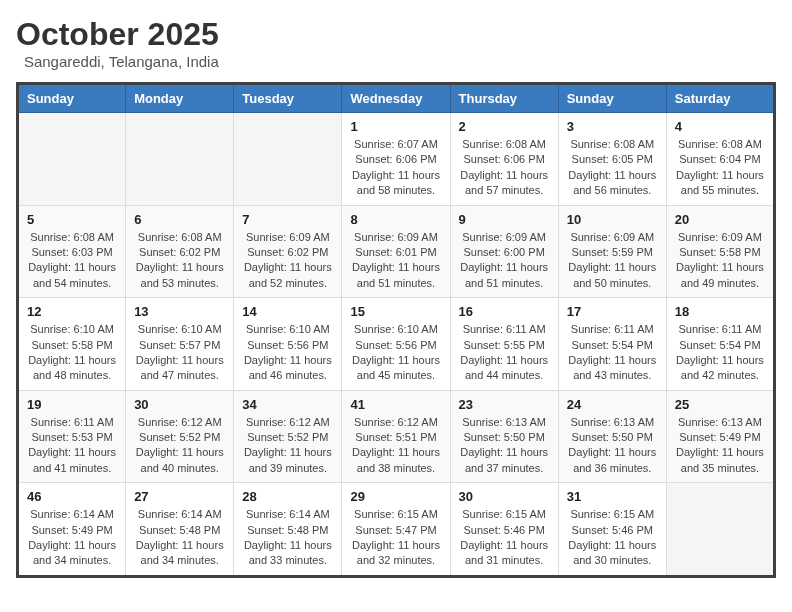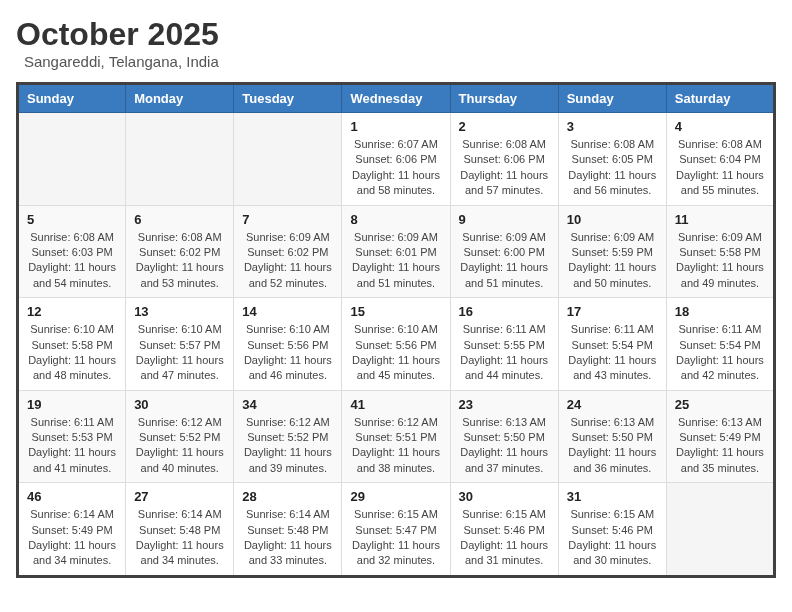--- a/index.html
+++ b/index.html
@@ -152,21 +152,21 @@
         </td>
         <td>
           <div class="day-number">9</div>
           <div class="day-info">Sunrise: 6:09 AM<br>Sunset: 6:00 PM<br>Daylight: 11 hours<br>and 51 minutes.</div>
         </td>
         <td>
           <div class="day-number">10</div>
           <div class="day-info">Sunrise: 6:09 AM<br>Sunset: 5:59 PM<br>Daylight: 11 hours<br>and 50 minutes.</div>
         </td>
         <td>
-          <div class="day-number">11</div>
+          <div class="day-number">20</div>
           <div class="day-info">Sunrise: 6:09 AM<br>Sunset: 5:58 PM<br>Daylight: 11 hours<br>and 49 minutes.</div>
         </td>
       </tr>
       <tr>
         <td>
           <div class="day-number">12</div>
           <div class="day-info">Sunrise: 6:10 AM<br>Sunset: 5:58 PM<br>Daylight: 11 hours<br>and 48 minutes.</div>
         </td>
         <td>
           <div class="day-number">13</div>

